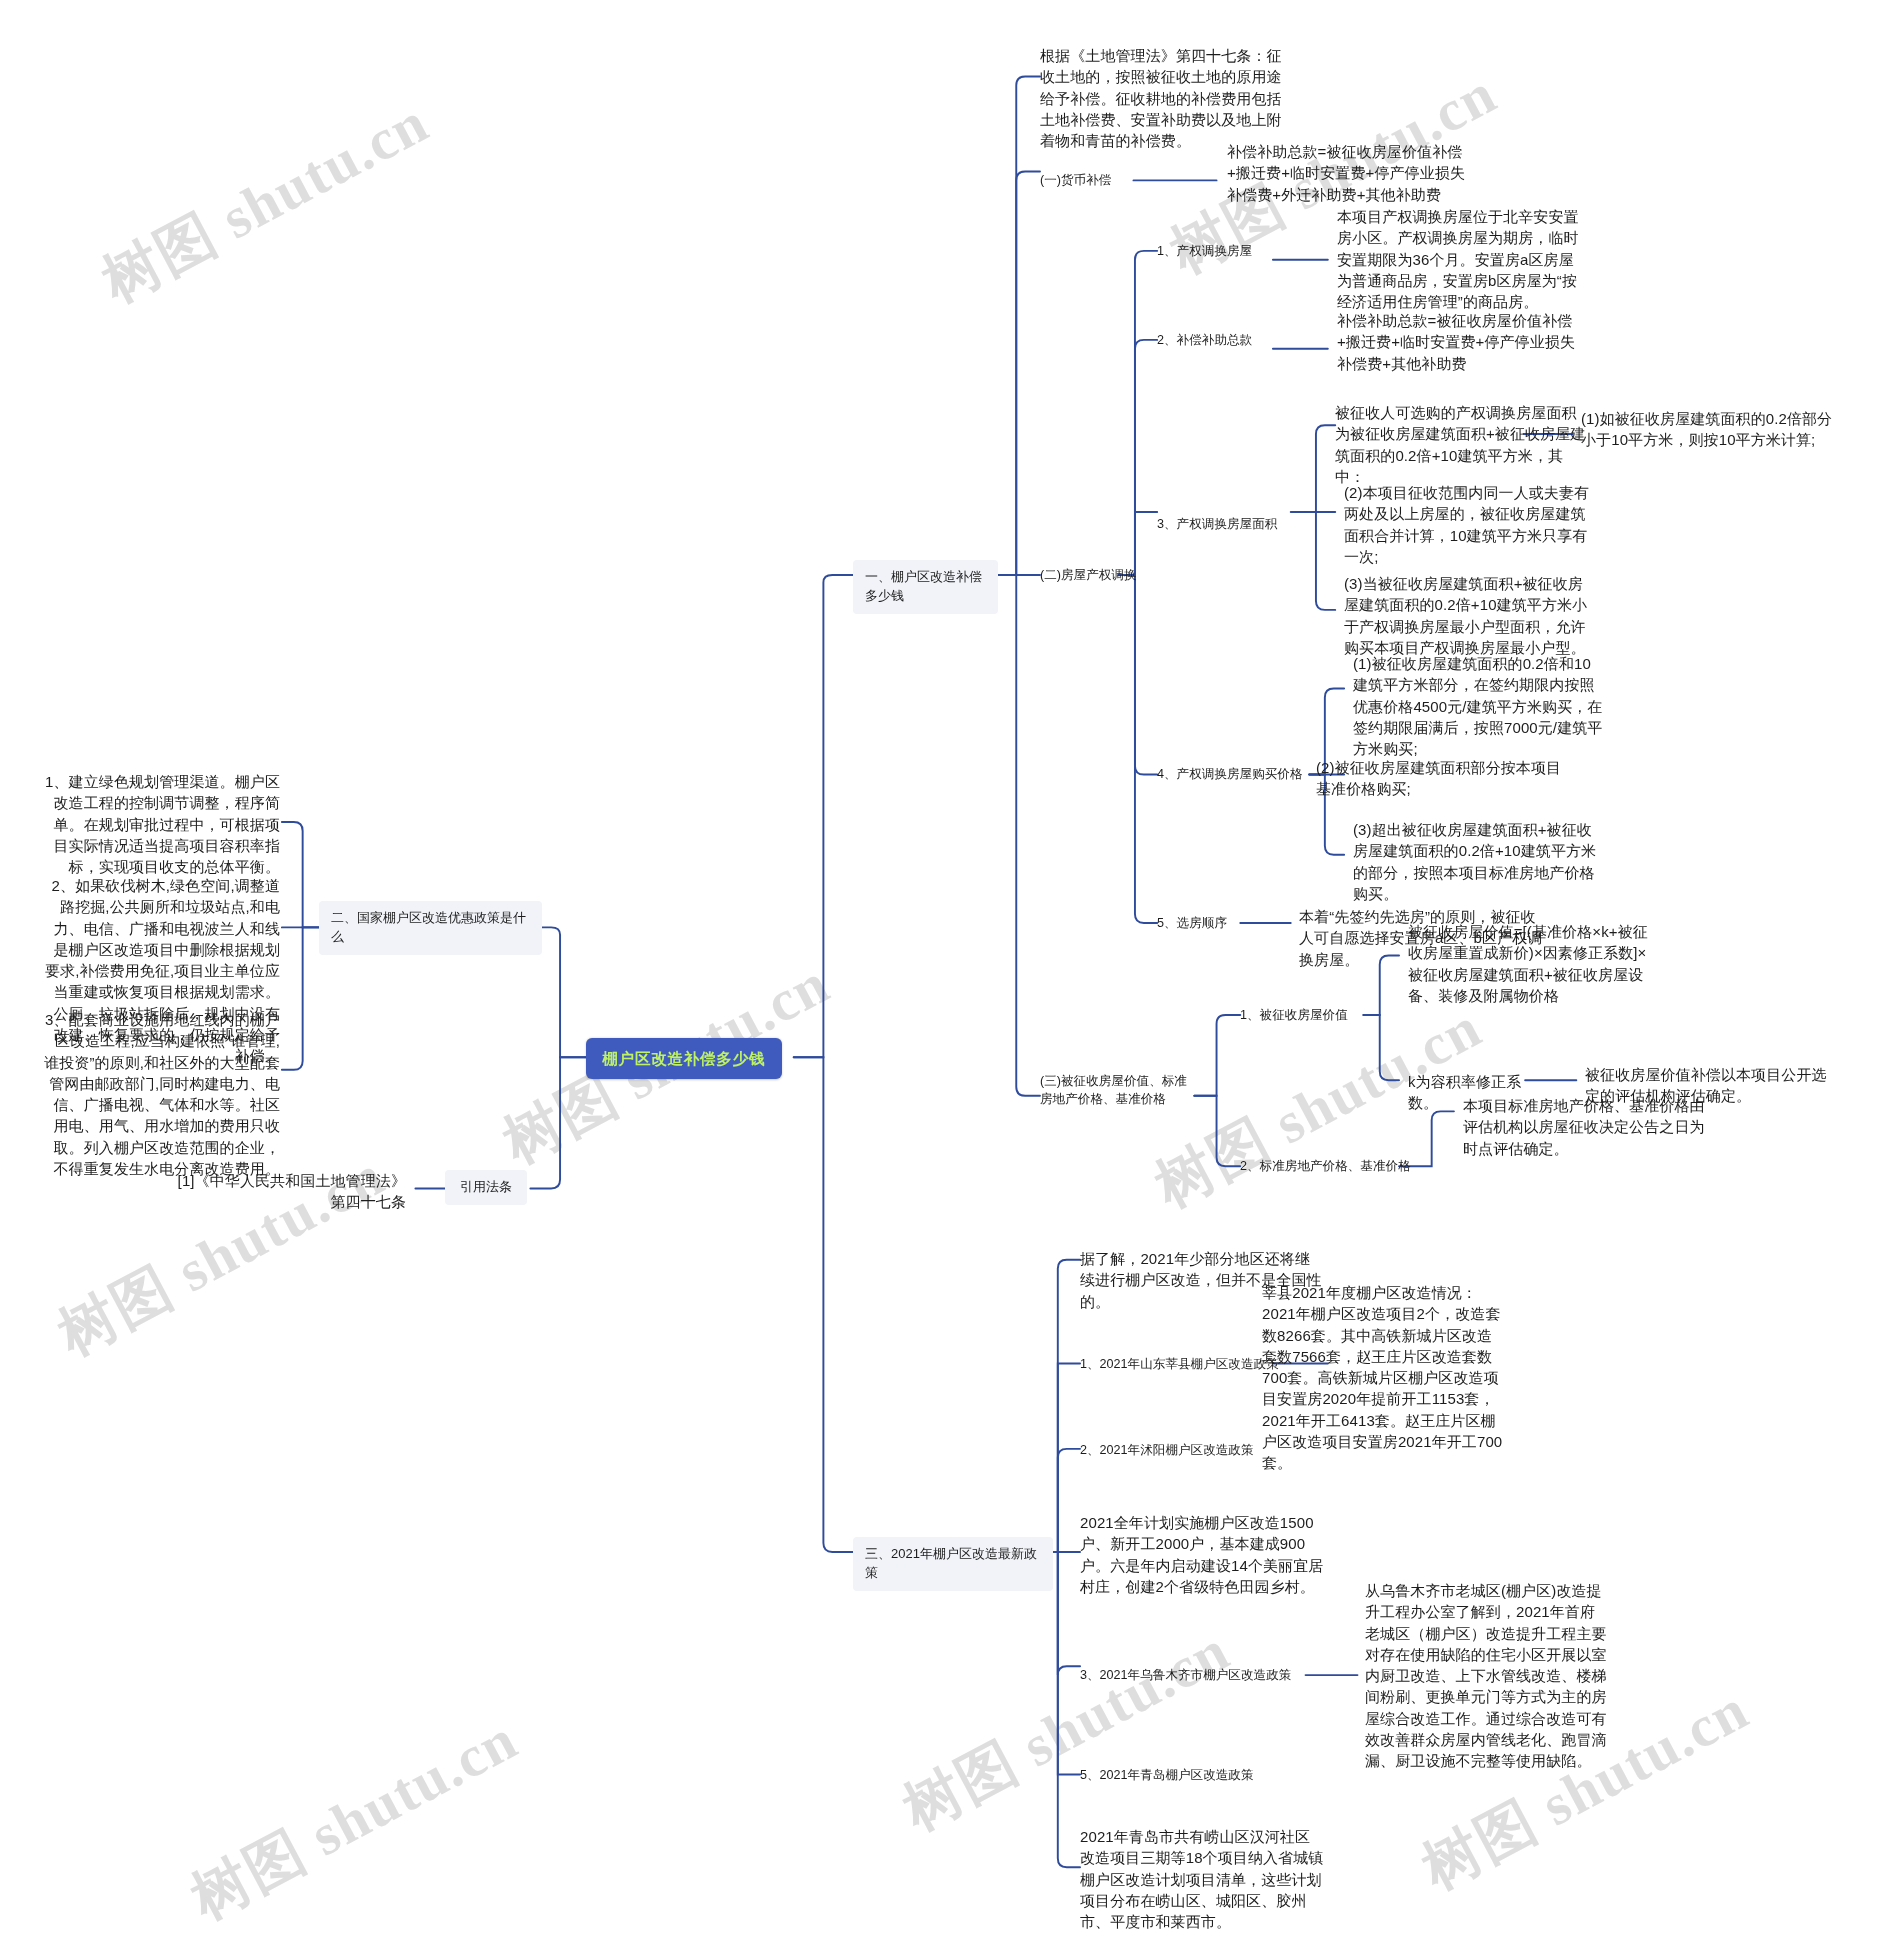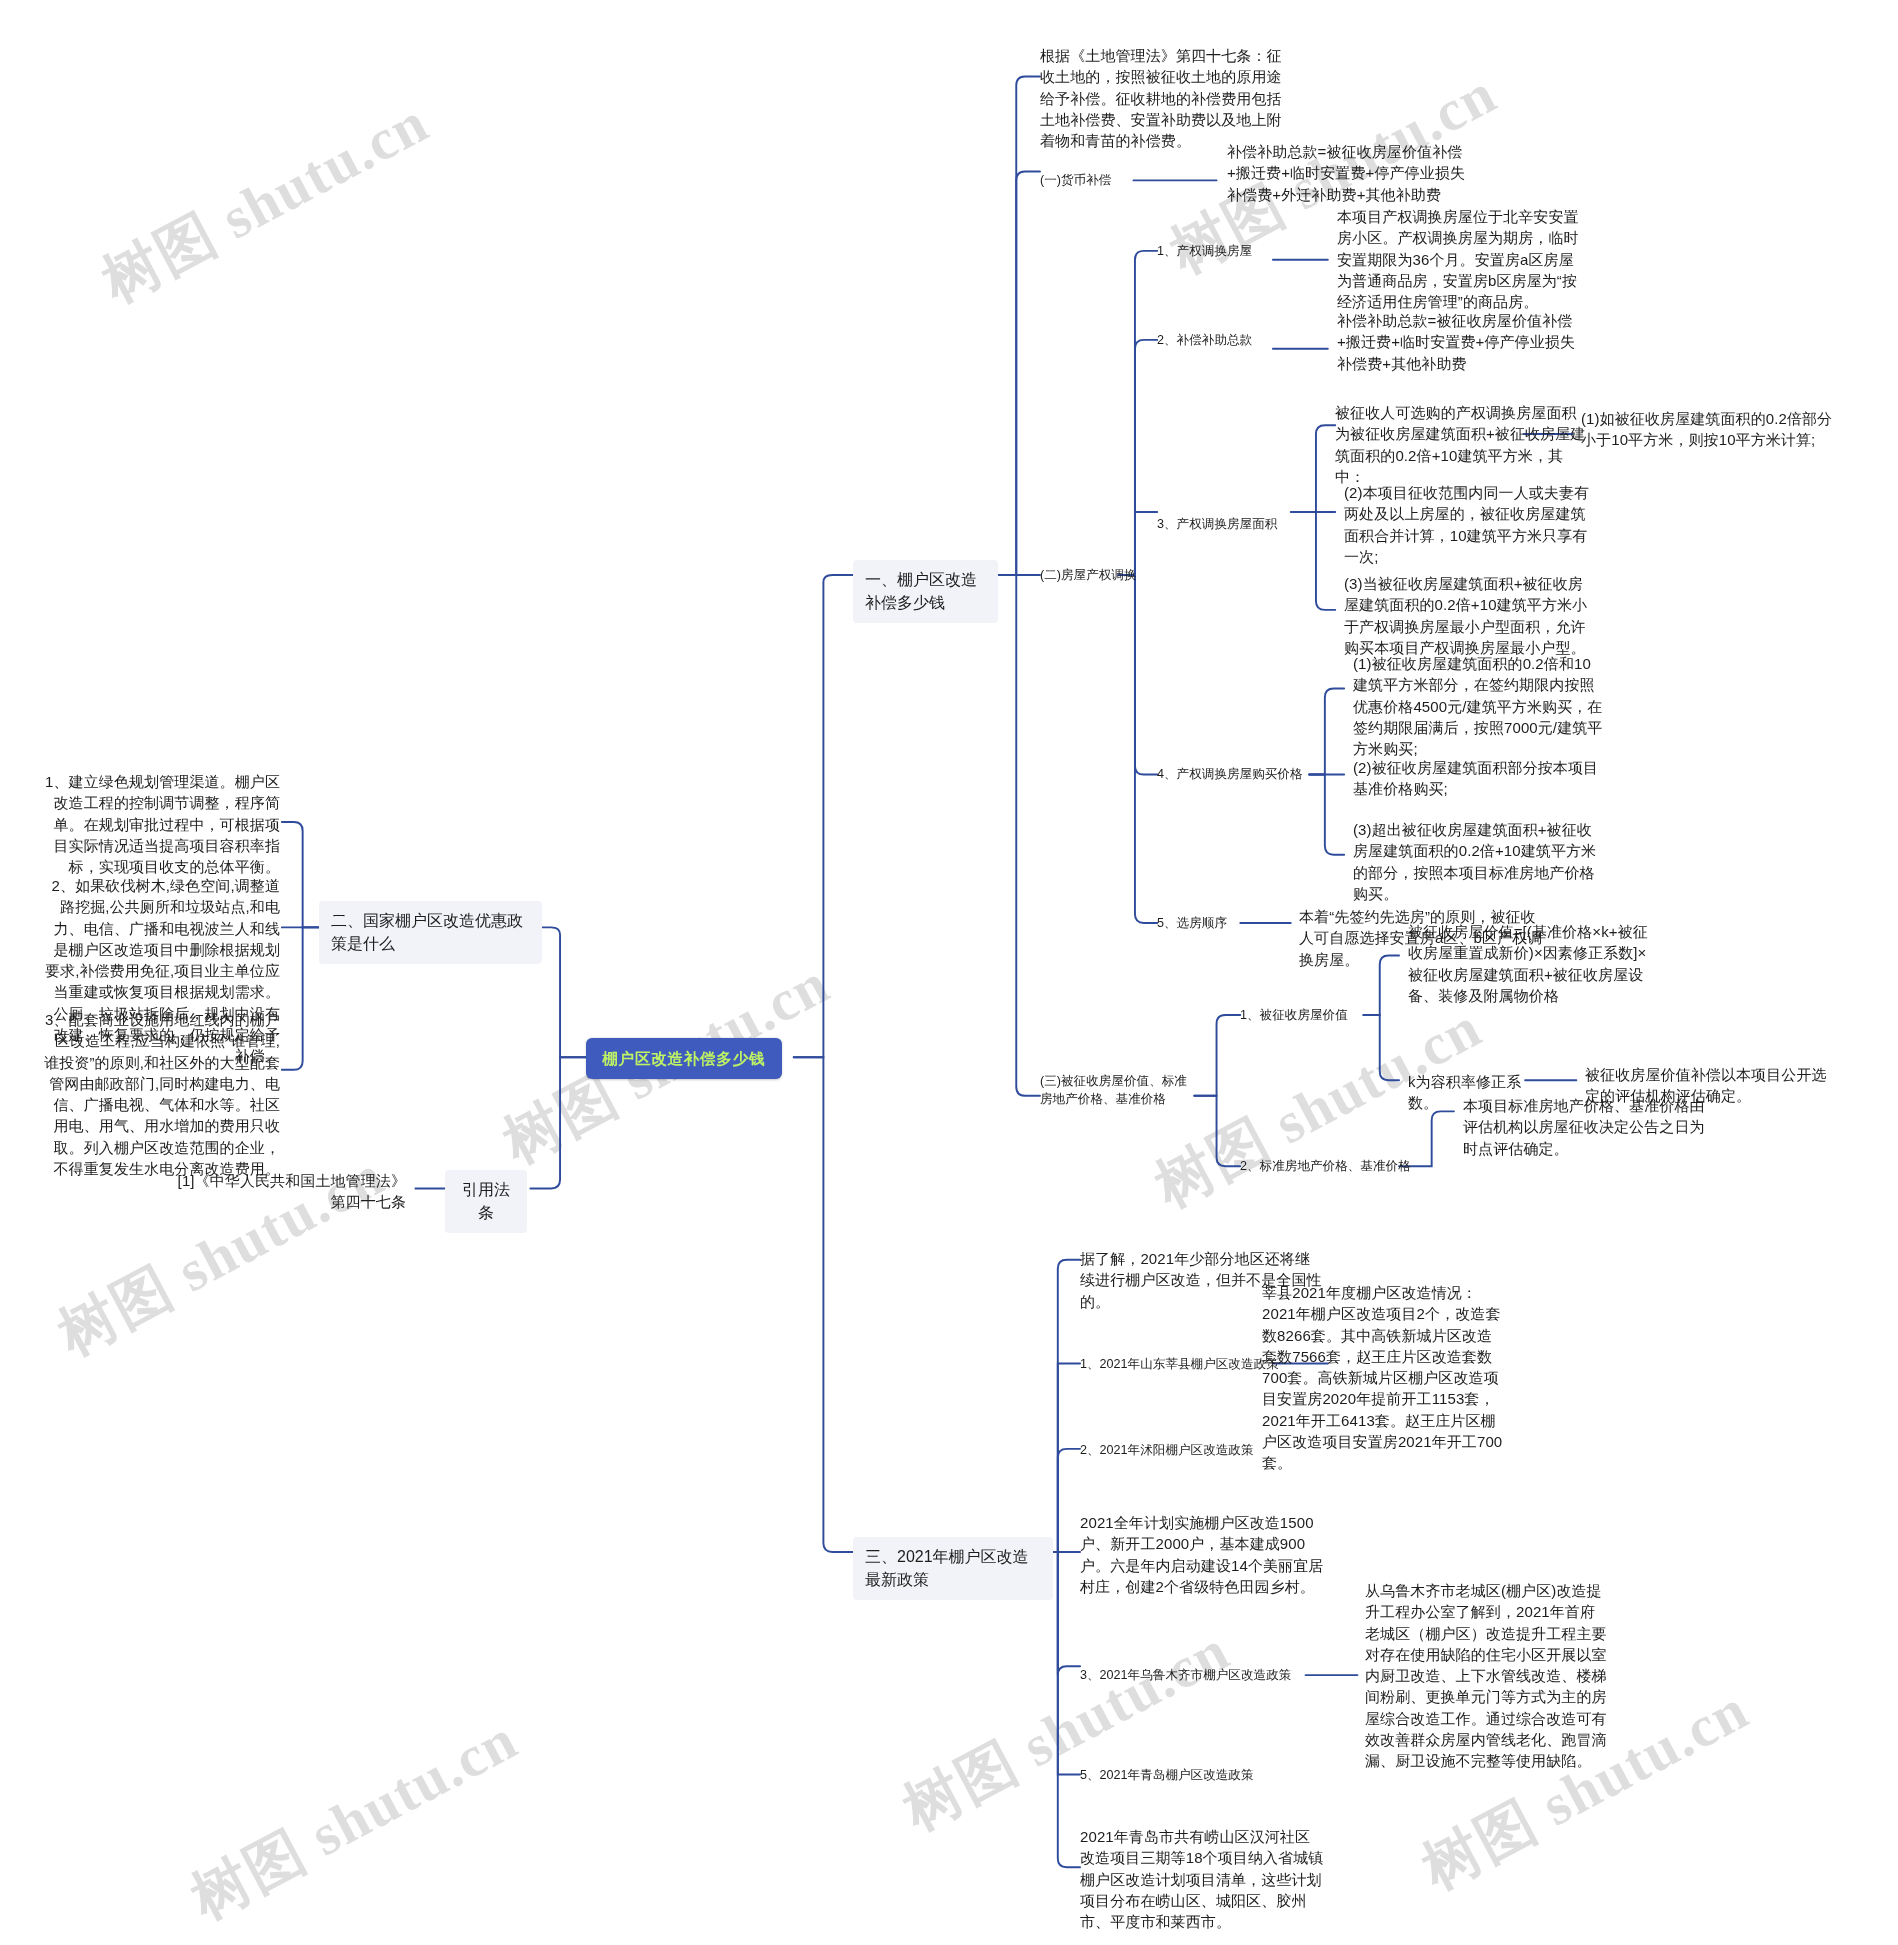--- a/index.html
+++ b/index.html
@@ -60,21 +60,21 @@
 
   .branch {
     font-size: 12.6px;
     color: #1d1d1d;
   }
 
   .chip {
     background: #f1f3f8;
     border-radius: 4px;
     padding: 8.2px 12px;
-    font-size: 16px;
+    font-size: 13px;
     color: #1d1d1d;
     line-height: 1.45;
     box-sizing: border-box;
   }
 
   .root {
     background: #3f5bbd;
     color: #bef264;
     font-size: 15.6px;
     font-weight: 700;
@@ -193,21 +193,21 @@
   <div class="node branch" style="left:1157px; top:504px;margin-top:12px;">3、产权调换房屋面积</div>
   <div class="node leaf leaf-r" style="left:1335px; top:402px; width:251px;">被征收人可选购的产权调换房屋面积为被征收房屋建筑面积+被征收房屋建筑面积的0.2倍+10建筑平方米，其中：</div>
 
   <div class="node leaf leaf-r" style="left:1581px; top:408px; width:260px;">(1)如被征收房屋建筑面积的0.2倍部分小于10平方米，则按10平方米计算;</div>
   <div class="node leaf leaf-r" style="left:1344px; top:482px; width:251px;">(2)本项目征收范围内同一人或夫妻有两处及以上房屋的，被征收房屋建筑面积合并计算，10建筑平方米只享有一次;</div>
   <div class="node leaf leaf-r" style="left:1344px; top:573px; width:251px;">(3)当被征收房屋建筑面积+被征收房屋建筑面积的0.2倍+10建筑平方米小于产权调换房屋最小户型面积，允许购买本项目产权调换房屋最小户型。</div>
 
   <div class="node branch" style="left:1157px; top:766px;">4、产权调换房屋购买价格</div>
 
   <div class="node leaf leaf-r" style="left:1353px; top:653px; width:251px;">(1)被征收房屋建筑面积的0.2倍和10建筑平方米部分，在签约期限内按照优惠价格4500元/建筑平方米购买，在签约期限届满后，按照7000元/建筑平方米购买;</div>
-  <div class="node leaf leaf-r" style="left:1353px; top:757px; width:251px;">(2)被征收房屋建筑面积部分按本项目基准价格购买;</div>
+  <div class="node leaf leaf-r" style="left:1316px; top:757px; width:251px;">(2)被征收房屋建筑面积部分按本项目基准价格购买;</div>
   <div class="node leaf leaf-r" style="left:1353px; top:819px; width:251px;">(3)超出被征收房屋建筑面积+被征收房屋建筑面积的0.2倍+10建筑平方米的部分，按照本项目标准房地产价格购买。</div>
 
   <div class="node branch" style="left:1157px; top:915px;">5、选房顺序</div>
   <div class="node leaf leaf-r" style="left:1299px; top:906px; width:251px;">本着“先签约先选房”的原则，被征收人可自愿选择安置房a区、b区产权调换房屋。</div>
 
   <div class="node branch" style="left:1240px; top:1007px;">1、被征收房屋价值</div>
 
   <div class="node leaf leaf-r" style="left:1408px; top:921px; width:245px;">被征收房屋价值=[(基准价格×k+被征收房屋重置成新价)×因素修正系数]×被征收房屋建筑面积+被征收房屋设备、装修及附属物价格</div>
   <div class="node leaf leaf-r" style="left:1408px; top:1071px; width:134px;">k为容积率修正系数。</div>
   <div class="node leaf leaf-r" style="left:1585px; top:1064px; width:245px;">被征收房屋价值补偿以本项目公开选定的评估机构评估确定。</div>

